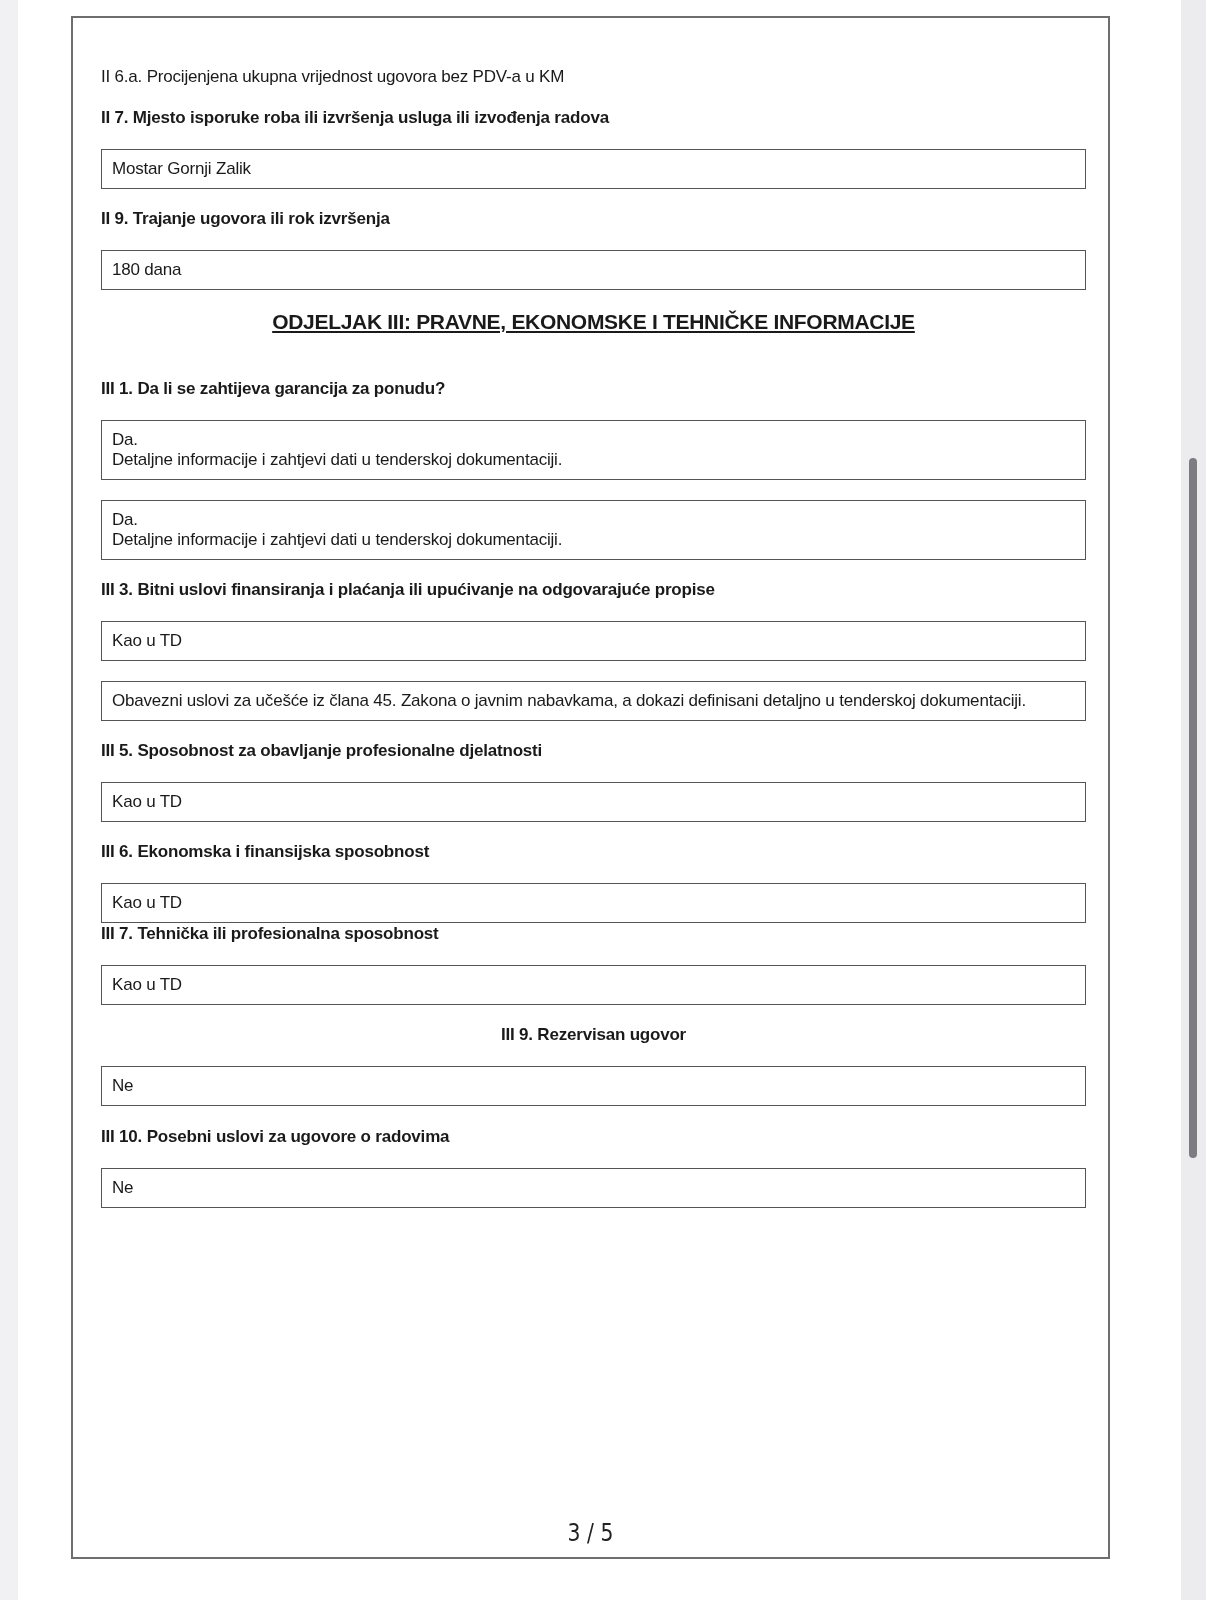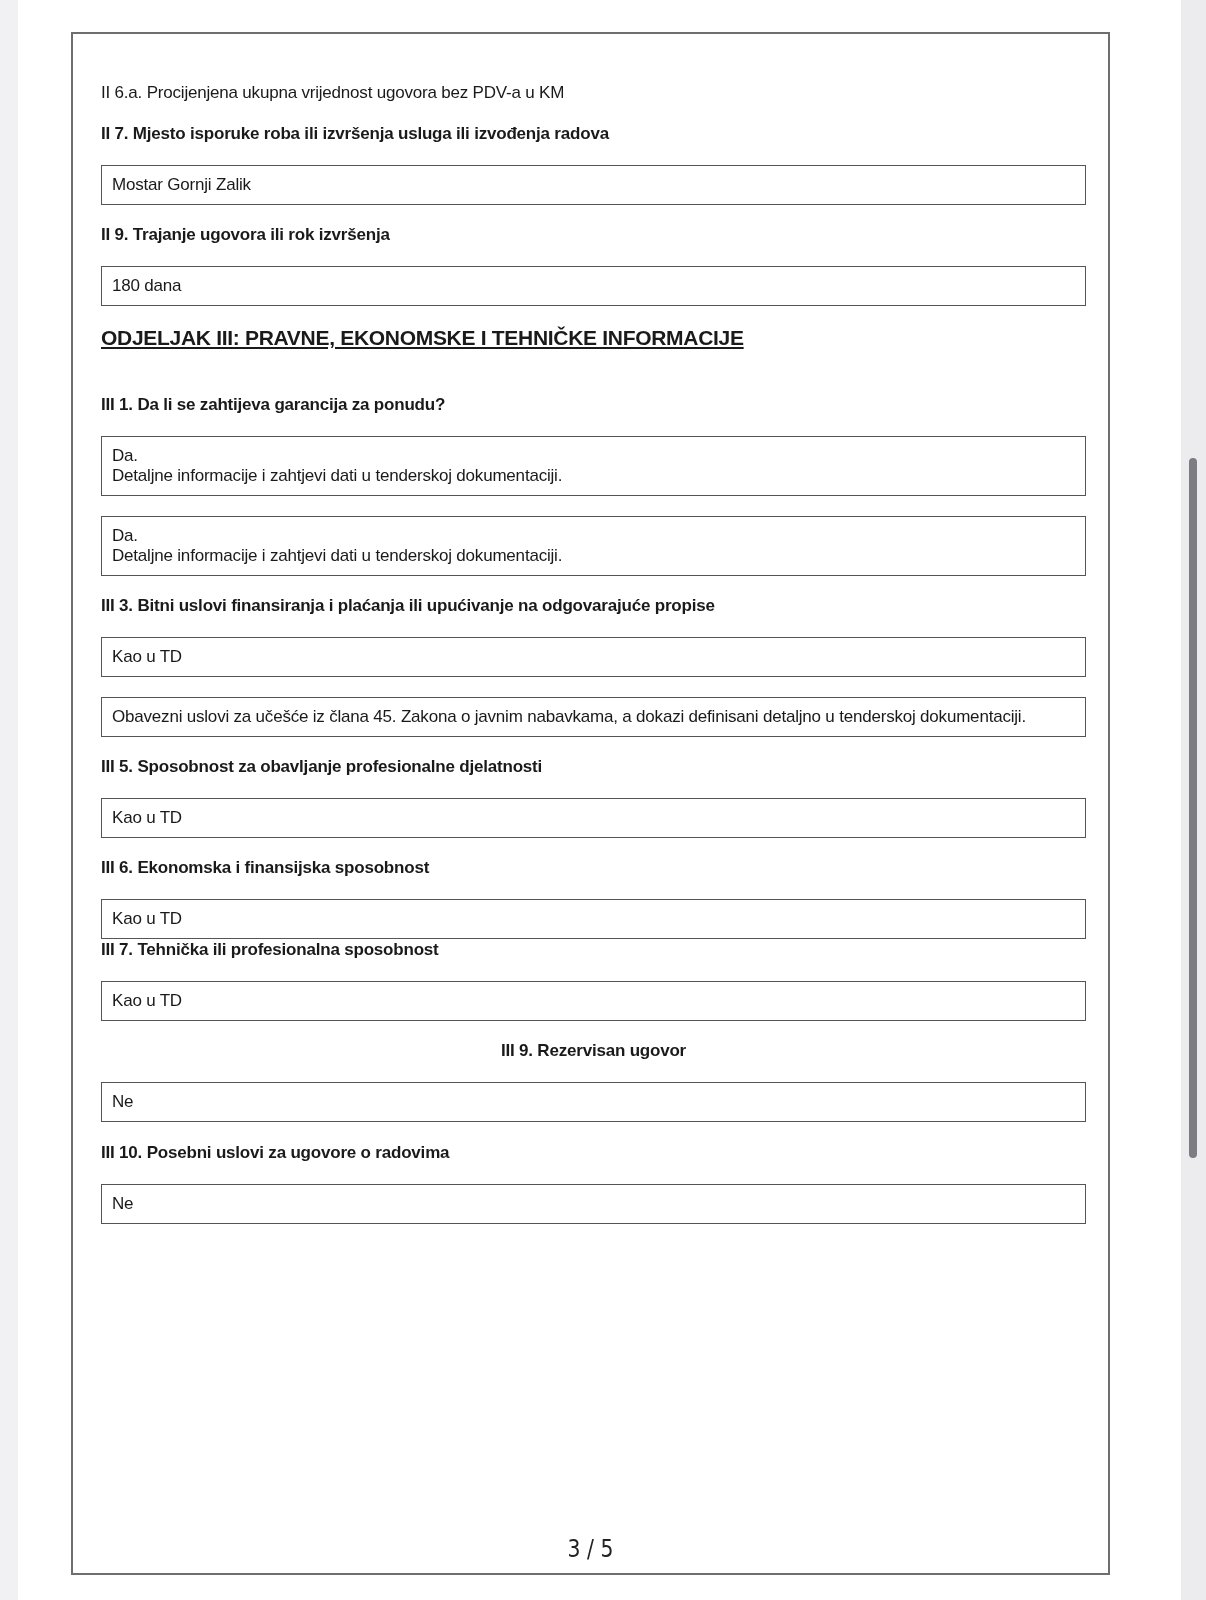--- a/index.html
+++ b/index.html
@@ -7,37 +7,37 @@
       width: 1206px; height: 1600px; overflow: hidden;
       background: #f1f1f3;
       font-family: "Liberation Sans", sans-serif;
       position: relative;
     }
     .viewer {
       position: absolute; left: 18px; top: 0; width: 1163px; height: 1600px;
       background: #ffffff;
     }
     .page {
-      position: absolute; left: 53px; top: 32px; width: 1039px; height: 1543px;
+      position: absolute; left: 53px; top: 16px; width: 1039px; height: 1543px;
       border: 2px solid #6e6e6e; box-sizing: border-box; background: #fff;
     }
     .content { position: absolute; left: 28px; top: 48px; width: 985px; }
     .label {
       font-size: 17px; color: #1a1a1a; line-height: 22px; margin: 0;
       letter-spacing: -0.2px;
     }
     .label.bold { font-weight: bold; }
     .box {
       border: 1.5px solid #555; box-sizing: border-box; width: 985px;
       padding: 9px 10px; font-size: 17px; color: #1a1a1a; line-height: 20px;
       letter-spacing: -0.2px;
     }
     .section-title {
       font-size: 21px; font-weight: bold; text-decoration: underline;
-      color: #1a1a1a; letter-spacing: -0.3px; margin: 0;
+      color: #1a1a1a; letter-spacing: -0.3px; margin: 0; text-align: center;
     }
     .page-number {
       position: absolute; left: 0; width: 100%; bottom: 10px; text-align: center;
       font-size: 24px; color: #222; font-family: "DejaVu Sans", sans-serif;
       transform: scaleX(0.85);
     }
     .scrollbar-track {
       position: absolute; left: 1181px; top: 0; width: 25px; height: 1600px;
       background: #ececef;
     }

